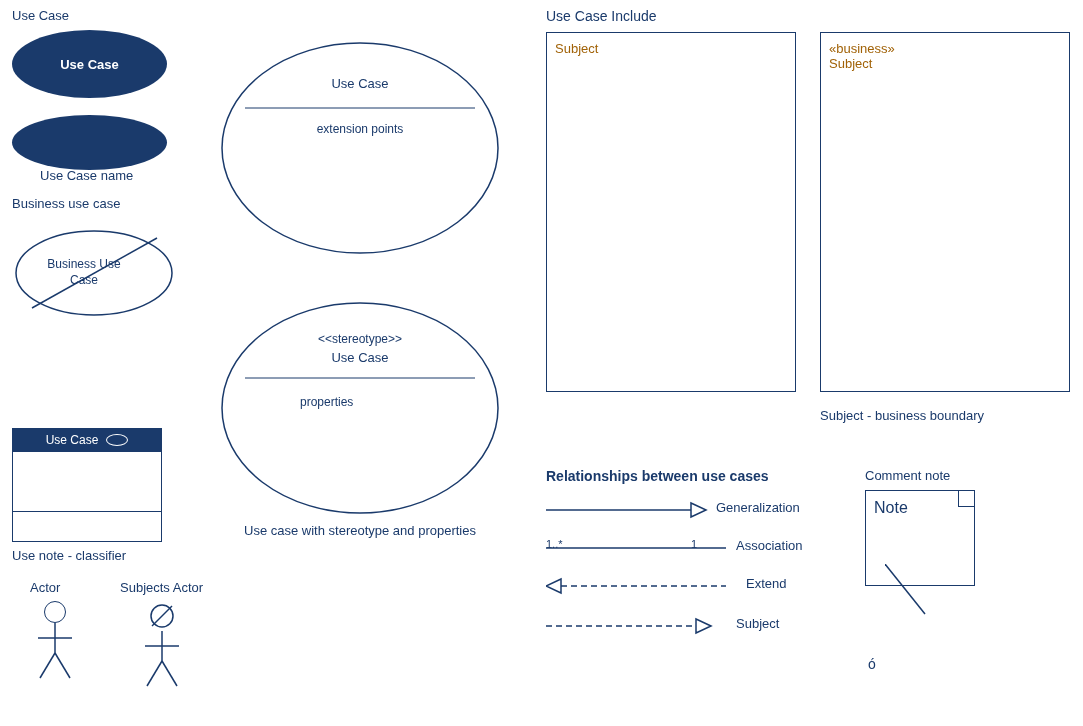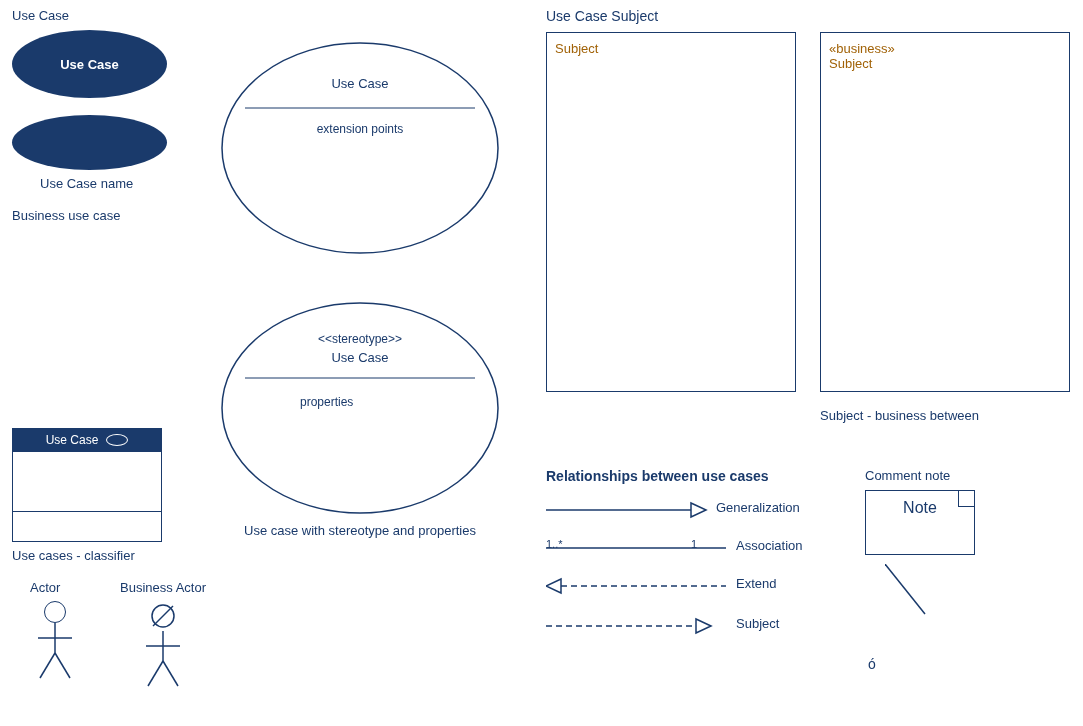--- a/index.html
+++ b/index.html
@@ -88,24 +88,23 @@
       border: 1.5px solid #1a3a6b;
       border-radius: 50%;
     }
 
     
     .note-box {
       border: 1.5px solid #1a3a6b;
       background: white;
       position: relative;
       width: 110px;
-      height: 65px;
+      height: 96px;
       padding: 8px;
       font-size: 14px;
-      text-align: center;
     }
     .note-fold {
       position: absolute;
       top: 0;
       right: 0;
       width: 16px;
       height: 16px;
       border-left: 1.5px solid #1a3a6b;
       border-bottom: 1.5px solid #1a3a6b;
       background: white;
@@ -124,40 +123,49 @@
     <div class="ellipse-filled" style="width:155px; height:68px;">
       <span>Use Case</span>
     </div>
   </div>
 
   <div style="position:absolute; left:12px; top:115px;">
     <div class="ellipse-filled" style="width:155px; height:55px;">
     </div>
   </div>
 
-  <div style="position:absolute; left:40px; top:176px;">
+  <div style="position:absolute; left:40px; top:168px;">
     <span class="section-label">Use Case name</span>
   </div>
 
-  <div style="position:absolute; left:12px; top:208px;">
+  <div style="position:absolute; left:12px; top:196px;">
     <span class="section-label">Business use case</span>
   </div>
 
+  <div style="position:absolute; left:12px; top:228px;">
+    <svg width="165" height="90">
+      <ellipse cx="82" cy="45" rx="78" ry="42" fill="white" stroke="#1a3a6b" stroke-width="1.5"></ellipse>
+
+      <line x1="20" y1="80" x2="145" y2="10" stroke="#1a3a6b" stroke-width="1.5"></line>
+      <text x="72" y="40" text-anchor="middle" fill="#1a3a6b" font-size="12" font-family="Arial">Business Use</text>
+      <text x="72" y="56" text-anchor="middle" fill="#1a3a6b" font-size="12" font-family="Arial">Case</text>
+    </svg>
+  </div>
 
   <div style="position:absolute; left:12px; top:428px;">
     <div class="classifier-box">
       <div class="classifier-header">
         <span>Use Case</span>
         <span class="classifier-oval"></span>
       </div>
       <div class="classifier-body"></div>
       <div class="classifier-section"></div>
     </div>
     <div style="margin-top:6px;">
-      <span class="section-label">Use cases - classifier</span>
+      <span class="section-label">Use note - classifier</span>
     </div>
   </div>
 
   <div style="position:absolute; left:30px; top:580px;">
     <span class="section-label">Actor</span>
     <div style="margin-top:6px; display:flex; flex-direction:column; align-items:center;">
       <div class="actor-head"></div>
       <svg width="50" height="80">
 
         <line x1="25" y1="0" x2="25" y2="30" stroke="#1a3a6b" stroke-width="1.5"></line>
@@ -165,21 +173,21 @@
         <line x1="8" y1="15" x2="42" y2="15" stroke="#1a3a6b" stroke-width="1.5"></line>
 
         <line x1="25" y1="30" x2="10" y2="55" stroke="#1a3a6b" stroke-width="1.5"></line>
 
         <line x1="25" y1="30" x2="40" y2="55" stroke="#1a3a6b" stroke-width="1.5"></line>
       </svg>
     </div>
   </div>
 
   <div style="position:absolute; left:120px; top:580px;">
-    <span class="section-label">Business Actor</span>
+    <span class="section-label">Subjects Actor</span>
     <div style="margin-top:6px; display:flex; flex-direction:column; align-items:center;">
 
       <svg width="30" height="30">
         <circle cx="15" cy="15" r="11" fill="white" stroke="#1a3a6b" stroke-width="1.5"></circle>
         <line x1="5" y1="25" x2="25" y2="5" stroke="#1a3a6b" stroke-width="1.5"></line>
       </svg>
       <svg width="50" height="80">
         <line x1="25" y1="0" x2="25" y2="30" stroke="#1a3a6b" stroke-width="1.5"></line>
         <line x1="8" y1="15" x2="42" y2="15" stroke="#1a3a6b" stroke-width="1.5"></line>
         <line x1="25" y1="30" x2="10" y2="55" stroke="#1a3a6b" stroke-width="1.5"></line>
@@ -204,42 +212,42 @@
       <text x="145" y="74" text-anchor="middle" fill="#1a3a6b" font-size="13" font-family="Arial">Use Case</text>
       <line x1="30" y1="90" x2="260" y2="90" stroke="#1a3a6b" stroke-width="1"></line>
       <text x="85" y="118" fill="#1a3a6b" font-size="12" font-family="Arial">properties</text>
     </svg>
     <div style="text-align:center; margin-top:2px;">
       <span class="section-label">Use case with stereotype and properties</span>
     </div>
   </div>
 
   <div style="position:absolute; left:546px; top:8px;">
-    <span class="section-label" style="font-size:14px;">Use Case Subject</span>
+    <span class="section-label" style="font-size:14px;">Use Case Include</span>
   </div>
 
   <div style="position:absolute; left:546px; top:32px;">
     <div class="subject-box">
       <span class="subject-box-label">Subject</span>
     </div>
   </div>
 
   <div style="position:absolute; left:820px; top:32px;">
     <div class="subject-box">
       <div>
         <span class="subject-box-label">«business»</span>
       </div>
       <div>
         <span class="subject-box-label">Subject</span>
       </div>
     </div>
   </div>
 
   <div style="position:absolute; left:820px; top:408px;">
-    <span class="section-label">Subject - business between</span>
+    <span class="section-label">Subject - business boundary</span>
   </div>
 
   <div style="position:absolute; left:546px; top:468px;">
     <span class="section-label" style="font-size:14px; font-weight:bold;">Relationships between use cases</span>
   </div>
 
   <div style="position:absolute; left:546px; top:496px;">
     <svg width="200" height="28">
       <line x1="0" y1="14" x2="160" y2="14" stroke="#1a3a6b" stroke-width="1.5"></line>
 
@@ -256,21 +264,21 @@
     <span style="position:absolute; left:145px; top:4px; font-size:11px;">1</span>
     <span style="position:absolute; left:190px; top:4px;" class="section-label">Association</span>
   </div>
 
   <div style="position:absolute; left:546px; top:572px;">
     <svg width="200" height="28">
 
       <polygon points="0,14 15,7 15,21" fill="white" stroke="#1a3a6b" stroke-width="1.5"></polygon>
       <line x1="15" y1="14" x2="180" y2="14" stroke="#1a3a6b" stroke-width="1.5" stroke-dasharray="6,4"></line>
     </svg>
-    <span style="position:absolute; left:190px; top:4px;" class="section-label">Extend</span>
+    <span style="position:absolute; left:200px; top:4px;" class="section-label">Extend</span>
   </div>
 
   <div style="position:absolute; left:546px; top:612px;">
     <svg width="200" height="28">
       <line x1="0" y1="14" x2="165" y2="14" stroke="#1a3a6b" stroke-width="1.5" stroke-dasharray="6,4"></line>
 
       <polygon points="165,14 150,7 150,21" fill="white" stroke="#1a3a6b" stroke-width="1.5"></polygon>
     </svg>
     <span style="position:absolute; left:190px; top:4px;" class="section-label">Subject</span>
   </div>

